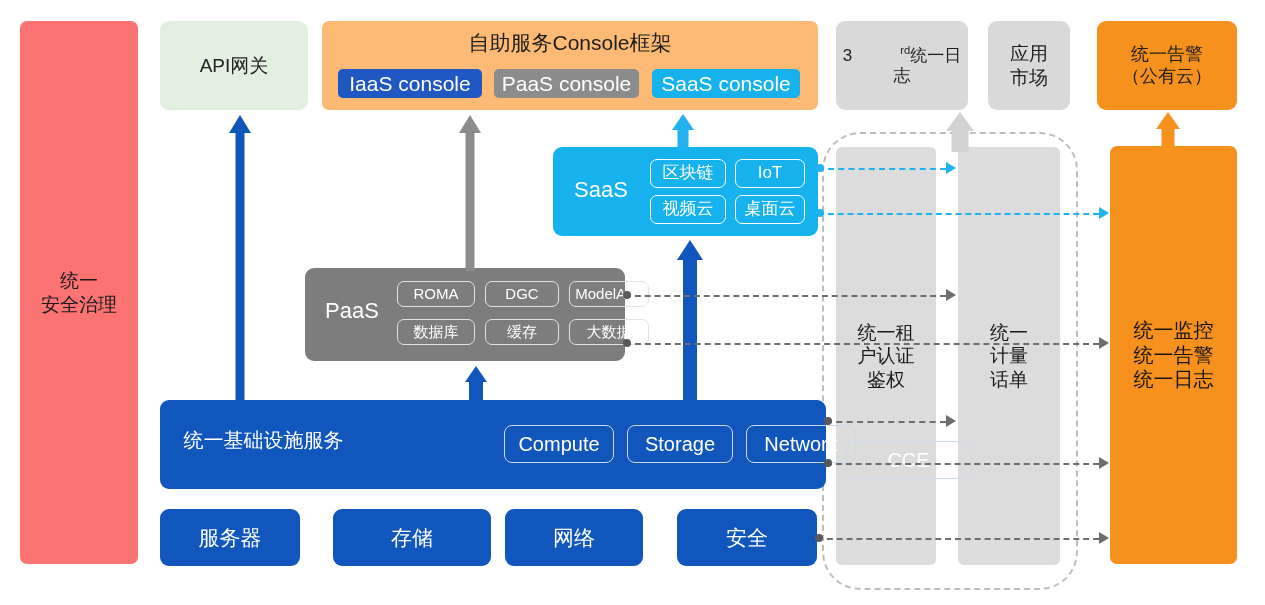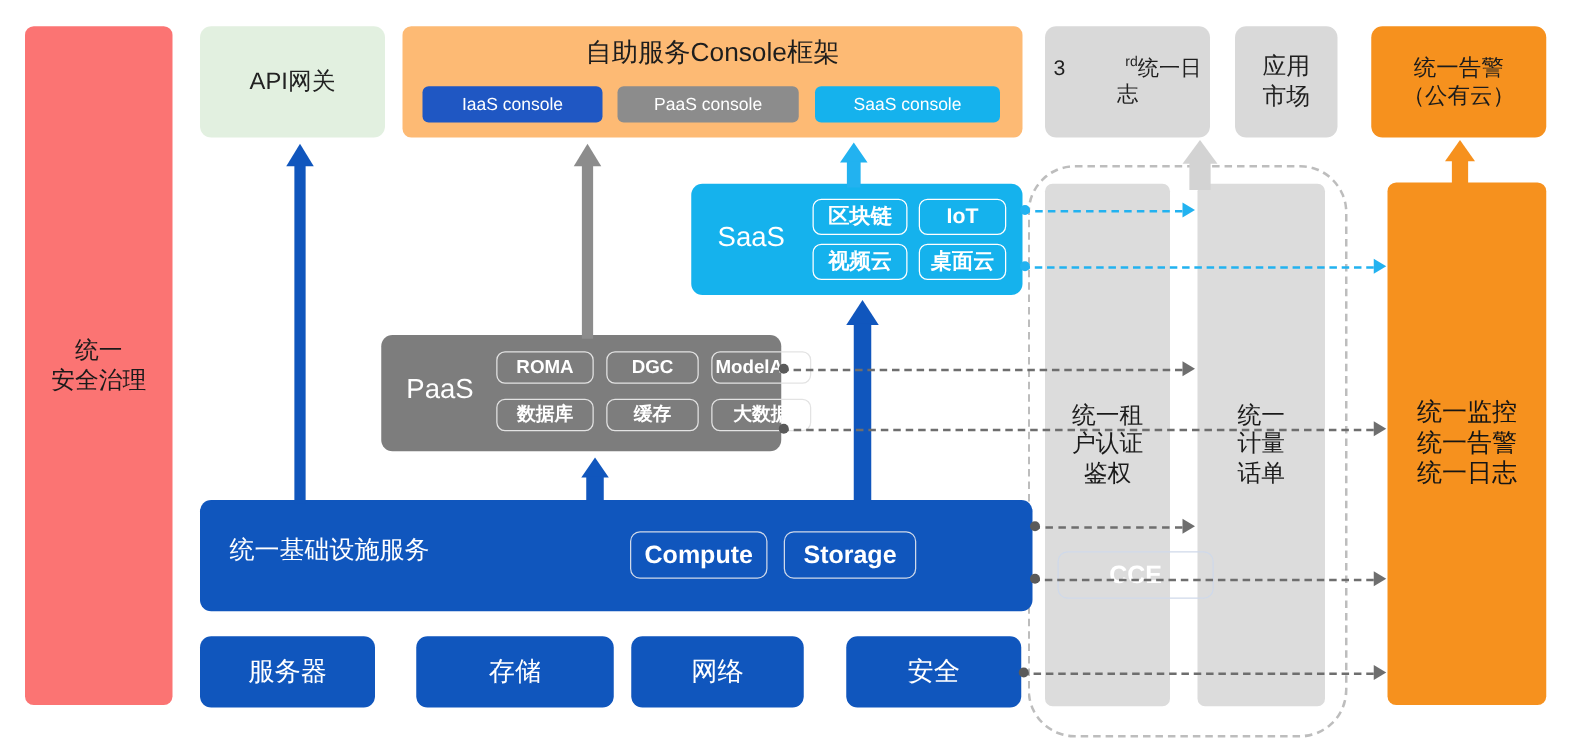--- a/index.html
+++ b/index.html
@@ -49,21 +49,21 @@
     border-radius:7px;
   }
   .console-title{
     position:absolute;left:0;top:9px;width:100%;
     text-align:center;color:#1d1d1d;font-size:21px;
   }
   .chip{
     position:absolute;
     box-sizing:border-box;
     display:flex;align-items:center;justify-content:center;
-    color:#ffffff;font-size:14px;border-radius:5px;
+    color:#ffffff;font-size:21px;border-radius:5px;
     height:29px;
   }
   .chip-iaas{left:16px;top:48px;width:144px;background:#1f57c3;}
   .chip-paas{left:172px;top:48px;width:145px;background:#8c8c8c;}
   .chip-saas{left:330px;top:48px;width:148px;background:#15b2ed;}
 
   
   .gray-top{
     background:#d9d9d9;color:#1f1f1f;font-size:17px;border-radius:9px;
   }
@@ -87,21 +87,21 @@
     background:#15b2ed;display:block;border-radius:9px;
   }
   .saas-label{
     position:absolute;left:12px;top:30px;width:72px;
     color:#fff;font-size:22px;text-align:center;
   }
   .sub-chip{
     position:absolute;box-sizing:border-box;
     display:flex;align-items:center;justify-content:center;
     border:1.6px solid #ffffff;border-radius:7px;
-    color:#ffffff;font-size:17px;height:29px;font-weight:bold;
+    color:#ffffff;font-size:17px;height:29px;
   }
   .saas .sc1{left:97px;top:12px;width:76px;}
   .saas .sc2{left:182px;top:12px;width:70px;}
   .saas .sc3{left:97px;top:48px;width:76px;}
   .saas .sc4{left:182px;top:48px;width:70px;}
 
   
   .paas{
     left:305px;top:268px;width:320px;height:93px;
     background:#7d7d7d;display:block;border-radius:9px;
@@ -252,20 +252,21 @@
     <div class="sub-chip pc p3">ModelArts</div>
     <div class="sub-chip pc p4">数据库</div>
     <div class="sub-chip pc p5">缓存</div>
     <div class="sub-chip pc p6">大数据</div>
   </div>
 
   <div class="box infra">
     <div class="infra-label">统一基础设施服务</div>
     <div class="sub-chip ic i1">Compute</div>
     <div class="sub-chip ic i2">Storage</div>
+    <div class="sub-chip ic i3">Network</div>
     <div class="sub-chip ic i4">CCE</div>
   </div>
 
   <div class="box bb b1">服务器</div>
   <div class="box bb b2">存储</div>
   <div class="box bb b3">网络</div>
   <div class="box bb b4">安全</div>
 
   <div class="arrow" style="left:228px;top:115px;width:24px;height:288px;">
     <div class="head" style="top:0;border-bottom:18px solid #1056bd;"></div>

